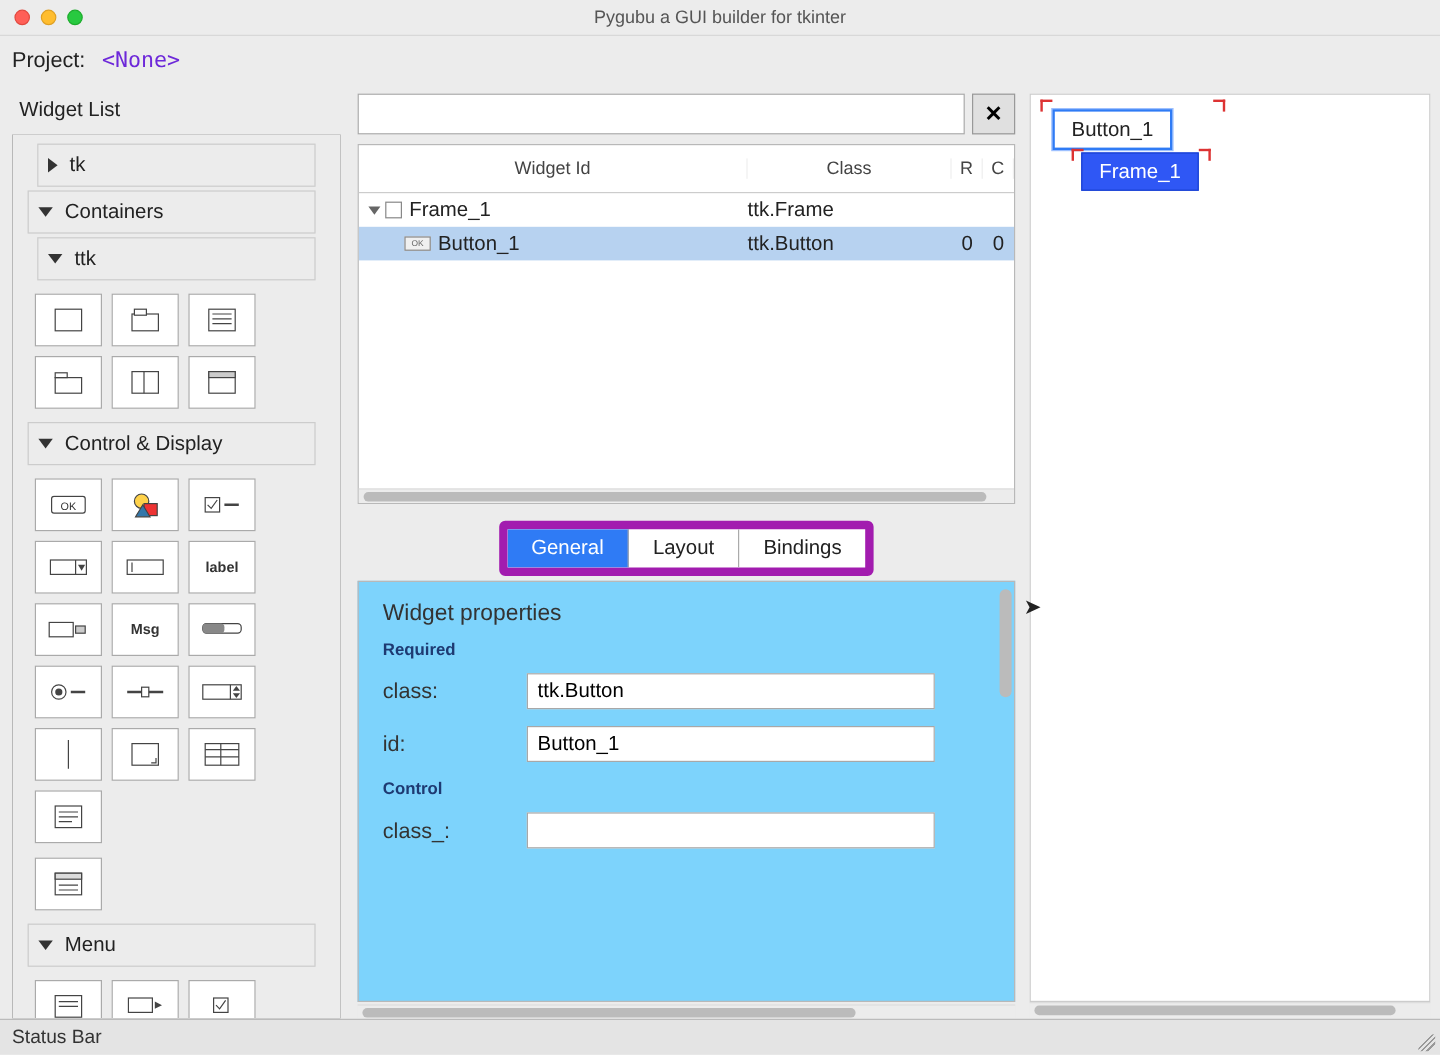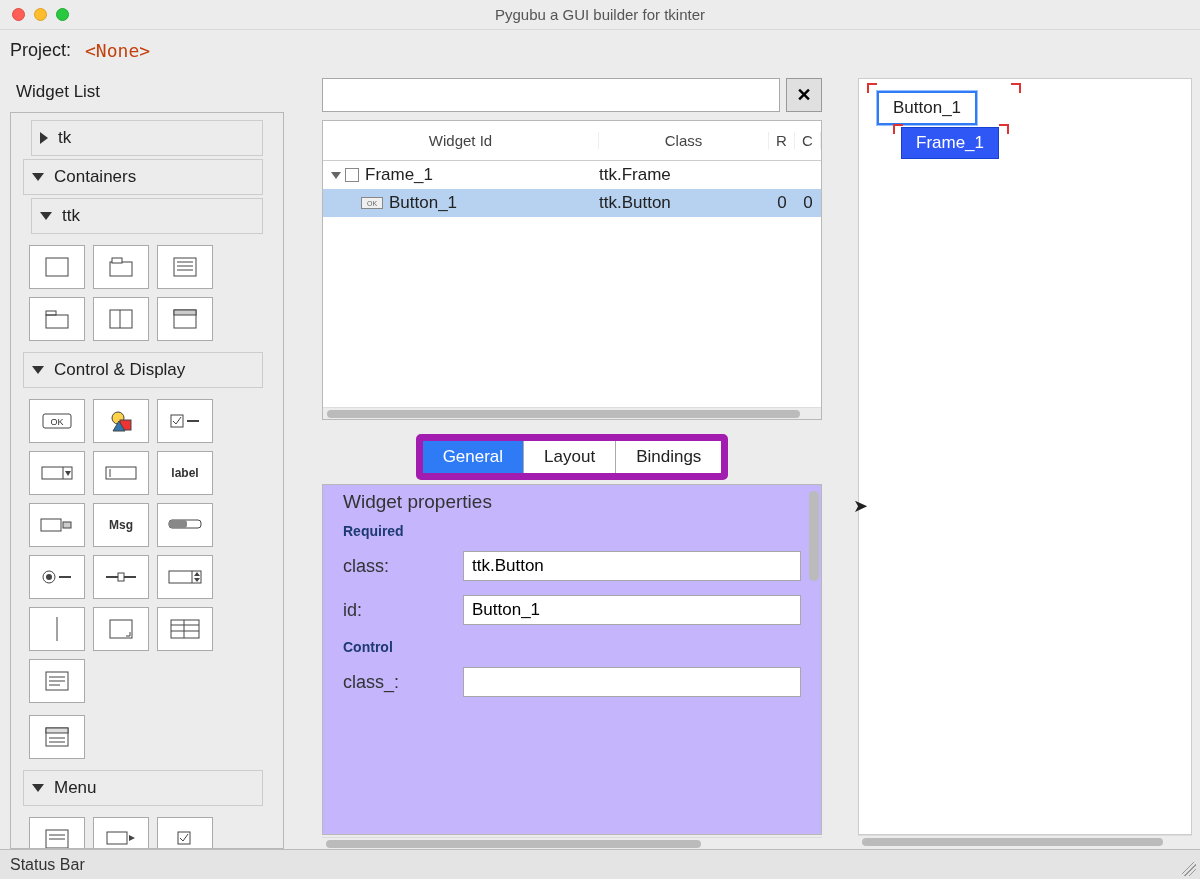--- a/index.html
+++ b/index.html
@@ -6,22 +6,22 @@
     body { font-family: -apple-system, "Helvetica Neue", Arial, sans-serif; font-size: 15px; color: #222; background: #ececec; width: 1200px; height: 879px; overflow: hidden; display: flex; flex-direction: column; }
     .titlebar { height: 30px; background: #ececec; border-bottom: 1px solid #d8d8d8; display: flex; align-items: center; position: relative; }
     .traffic { display: flex; gap: 9px; margin-left: 12px; }
     .traffic span { width: 13px; height: 13px; border-radius: 50%; display: inline-block; }
     .t-close { background: #ff5f57; border: 1px solid #e1493f; }
     .t-min { background: #ffbd2e; border: 1px solid #dfa023; }
     .t-max { background: #28c940; border: 1px solid #1dac2c; }
     .title { position: absolute; left: 0; right: 0; text-align: center; color: #555; font-size: 15px; }
     .projectbar { height: 40px; display: flex; align-items: center; padding: 0 10px; background: #ececec; }
     .projlabel { font-size: 18px; margin-right: 14px; }
-    .projval { font-size: 18px; color: #c2410c; font-family: Menlo, monospace; }
-    .main { flex: 1; display: flex; min-height: 0; gap: 24px; }
+    .projval { font-size: 18px; color: #6d28d9; font-family: Menlo, monospace; }
+    .main { flex: 1; display: flex; min-height: 0; }
     .left { width: 290px; display: flex; flex-direction: column; padding: 8px 6px 0 10px; overflow: hidden; background: #ececec; }
     .wl-title { font-size: 17px; padding: 4px 6px 10px; }
     .palette { border: 1px solid #b8b8b8; flex: 1; overflow-y: auto; background: #ececec; padding: 4px; }
     .grp-header { display: flex; align-items: center; padding: 7px 8px; font-size: 17px; color: #222; cursor: default; background: #ececec; border: 1px solid #ccc; margin: 3px 16px; }
     .tri { width: 0; height: 0; margin-right: 10px; }
     .tri-right { border-top: 6px solid transparent; border-bottom: 6px solid transparent; border-left: 8px solid #333; }
     .tri-down { border-left: 6px solid transparent; border-right: 6px solid transparent; border-top: 8px solid #333; }
     .grid { display: flex; flex-wrap: wrap; padding: 4px 2px; }
     .tool { width: 56px; height: 44px; border: 1px solid #aaa; background: #fff; margin: 4px; display: flex; align-items: center; justify-content: center; position: relative; font-size: 11px; color:#333; }
     .tool svg { pointer-events: none; }
@@ -43,21 +43,21 @@
     .disclose { width:0; height:0; border-left:5px solid transparent; border-right:5px solid transparent; border-top:7px solid #666; margin: 0 4px; }
     .node-icon { width: 14px; height: 14px; border: 1px solid #888; margin-right: 6px; }
     .btn-icon { width: 22px; height: 12px; border: 1px solid #888; margin-right: 6px; font-size: 7px; display:flex; align-items:center; justify-content:center; color:#666; background:#f0f0f0;}
     .hscroll { height: 12px; background: #ececec; border-top: 1px solid #ddd; }
     .hscroll-thumb { height: 8px; background: #bbb; border-radius: 4px; margin: 2px 4px; width: 95%; }
     .tabs-row { display: flex; justify-content: center; margin: 14px 0 0; }
     .tabset { display: flex; border: 7px solid #a21caf; border-radius: 5px; overflow: hidden; background: #fff; }
     .tab { padding: 6px 20px; font-size: 17px; cursor: default; border-right: 1px solid #aaa; }
     .tab:last-child { border-right: none; }
     .tab.active { background: #2f7bf5; color: #fff; }
-    .prop-panel { border: 1px solid #b8b8b8; background: #c4b5fd; flex: 1; margin-top: 4px; padding: 0 20px; overflow-y: auto; position: relative; }
+    .prop-panel { border: 1px solid #b8b8b8; background: #7dd3fc; flex: 1; margin-top: 4px; padding: 10px 20px; overflow-y: auto; position: relative; }
     .prop-title { font-size: 19px; margin: 6px 0 10px; color:#333; }
     .section-label { color: #1e3a72; font-weight: bold; font-size: 14px; margin: 8px 0 12px; }
     .proprow { display: flex; align-items: center; margin: 8px 0 14px; }
     .proprow label { width: 120px; font-size: 18px; color:#333; }
     .proprow input { flex: 1; height: 30px; border: 1px solid #a8a8a8; padding: 0 8px; font-size: 17px; background:#fff; max-width: 340px; }
     .vscroll { position: absolute; right: 2px; top: 6px; width: 10px; height: 90px; background: #bbb; border-radius: 5px; }
     .bottom-h { display:flex; margin-top:2px; }
     .bottom-h .hscroll-thumb { width: 75%; }
     .right { width: 350px; background: #ececec; display: flex; flex-direction: column; padding: 8px 8px 0 8px; }
     .canvas { background: #fff; flex: 1; position: relative; border: 1px solid #ccc; }

